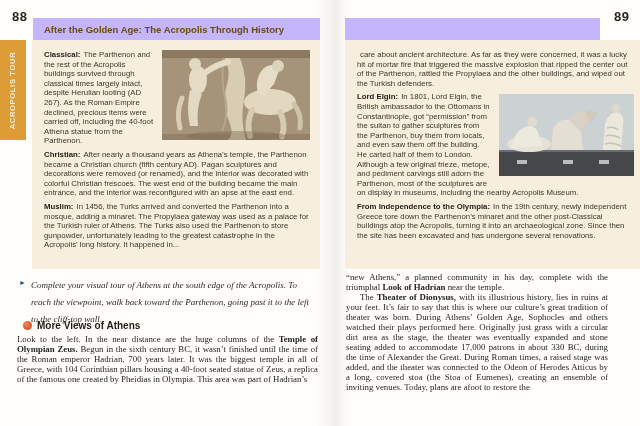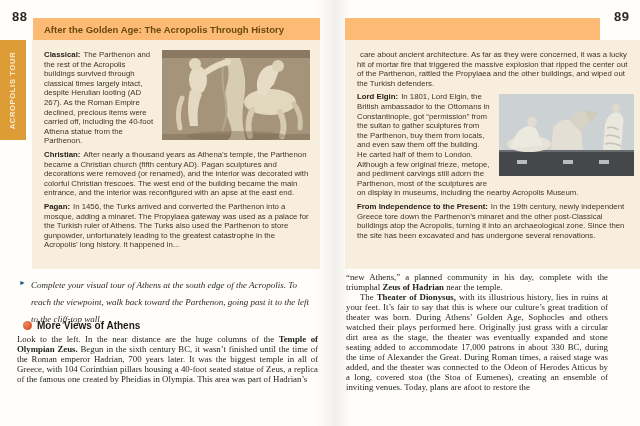--- a/index.html
+++ b/index.html
@@ -7,21 +7,21 @@
   html,body { width:640px; height:426px; }
   body { font-family:"Liberation Sans", sans-serif; background:#ffffff; }
   .spread { position:relative; width:640px; height:426px; background:#fffefb; overflow:hidden; }
   .gutter { position:absolute; left:316px; top:0; width:34px; height:426px;
     background:linear-gradient(90deg, rgba(0,0,0,0) 0%, rgba(110,100,85,0.07) 45%, rgba(110,100,85,0.10) 55%, rgba(0,0,0,0) 100%); }
 
   .pagenum { position:absolute; top:9px; font-size:13px; font-weight:bold; color:#2b2620; letter-spacing:0.4px; }
   .pagenum.left { left:12px; }
   .pagenum.right { left:614px; }
 
-  .headerbar { position:absolute; top:18px; height:22px; background:#fdba74; display:flex; align-items:center; }
+  .headerbar { position:absolute; top:18px; height:22px; background:#c4b5fd; display:flex; align-items:center; }
   .headerbar.left { left:33px; width:287px; padding-left:11px; }
   .headerbar.right { left:345px; width:255px; }
   .headerbar span { font-size:9.5px; font-weight:bold; color:#6a4a10; }
 
   .tab { position:absolute; top:40px; width:26px; height:100px; background:#dd9c36;
     display:flex; align-items:center; justify-content:center; overflow:visible; }
   .tab.left { left:0; }
   .tab.right { left:612px; }
   .tab span { color:#f8eedd; font-size:7.5px; font-weight:bold; letter-spacing:0.7px; white-space:nowrap; }
   .tab.left span { transform:rotate(-90deg); }
@@ -89,21 +89,21 @@
         <path d="M96 44 Q92 28 102 18 Q110 12 118 18 L112 34 Q106 40 104 46 Z" fill="#e7ddc7"></path>
         <circle cx="116" cy="16" r="6" fill="#ddd2ba"></circle>
         <path d="M90 60 Q84 74 88 86" stroke="#d6cab0" stroke-width="6" fill="none" stroke-linecap="round"></path>
         <path d="M118 62 Q124 74 120 86" stroke="#d6cab0" stroke-width="6" fill="none" stroke-linecap="round"></path>
         <path d="M132 54 Q140 64 138 78" stroke="#cfc3a8" stroke-width="5" fill="none" stroke-linecap="round"></path>
         <ellipse cx="74" cy="86" rx="50" ry="5" fill="#7e6d55" opacity="0.45"></ellipse>
       </svg>
     </div>
     <p><span class="lead">Classical:</span><span>The Parthenon and the rest of the Acropolis buildings survived through classical times largely intact, despite Herulian looting (AD 267). As the Roman Empire declined, precious items were carried off, including the 40-foot Athena statue from the Parthenon.</span></p>
     <p><span class="lead">Christian:</span><span>After nearly a thousand years as Athena’s temple, the Parthenon became a Christian church (fifth century AD). Pagan sculptures and decorations were removed (or renamed), and the interior was decorated with colorful Christian frescoes. The west end of the building became the main entrance, and the interior was reconfigured with an apse at the east end.</span></p>
-    <p><span class="lead">Pagan:</span><span>In 1456, the Turks arrived and converted the Parthenon into a mosque, adding a minaret. The Propylaea gateway was used as a palace for the Turkish ruler of Athens. The Turks also used the Parthenon to store gunpowder, unfortunately leading to the greatest catastrophe in the Acropolis’ long history. It happened in...</span></p>
+    <p><span class="lead">Muslim:</span><span>In 1456, the Turks arrived and converted the Parthenon into a mosque, adding a minaret. The Propylaea gateway was used as a palace for the Turkish ruler of Athens. The Turks also used the Parthenon to store gunpowder, unfortunately leading to the greatest catastrophe in the Acropolis’ long history. It happened in...</span></p>
   </div>
 
   <div class="instruction">
     <span class="arrow">►</span>
     <span class="itext">Complete your visual tour of Athens at the south edge of the Acropolis. To reach the viewpoint, walk back toward the Parthenon, going past it to the left to the cliff-top wall.</span>
   </div>
 
   <div class="section-head">
     <span class="view-icon"></span>
     <span class="txt">More Views of Athens</span>
@@ -136,20 +136,20 @@
         <circle cx="33" cy="28" r="5" fill="#e0dcd0"></circle>
         <path d="M52 56 L54 34 Q60 24 70 26 Q80 28 82 38 L84 56 Z" fill="#e3dfd4"></path>
         <path d="M70 26 Q76 16 86 18 Q92 20 90 28 L82 38 Z" fill="#d7d2c5"></path>
         <path d="M86 18 Q94 14 98 20 L92 28 Z" fill="#cfcaba"></path>
         <path d="M104 56 L106 30 Q110 18 118 18 Q126 20 124 32 L122 56 Z" fill="#eae7dc"></path>
         <path d="M108 34 Q114 32 120 36 M107 42 Q114 40 121 44 M106 50 Q114 48 122 52" stroke="#c6c1b2" stroke-width="1.5" fill="none"></path>
         <circle cx="117" cy="14" r="4" fill="#ddd9cc"></circle>
       </svg>
     </div>
     <p><span class="lead">Lord Elgin:</span><span>In 1801, Lord Elgin, the British ambassador to the Ottomans in Constantinople, got “permission” from the sultan to gather sculptures from the Parthenon, buy them from locals, and even saw them off the building. He carted half of them to London. Although a few original frieze, metope, and pediment carvings still adorn the Parthenon, most of the sculptures are on display in museums, including the nearby Acropolis Museum.</span></p>
-    <p><span class="lead">From Independence to the Present:</span><span>In the 19th century, newly independent Greece tore down the Parthenon’s minaret and the other post-Classical buildings atop the Acropolis, turning it into an archaeological zone. Since then the site has been excavated and has undergone several renovations.</span></p>
+    <p><span class="lead">From Independence to the Olympia:</span><span>In the 19th century, newly independent Greece tore down the Parthenon’s minaret and the other post-Classical buildings atop the Acropolis, turning it into an archaeological zone. Since then the site has been excavated and has undergone several renovations.</span></p>
   </div>
 
   <div class="bodytext body-right">
-    <p><span>“new Athens,” a planned community in his day, complete with the triumphal </span><span class="b">Zeus of Hadrian</span><span> near the temple.</span></p>
+    <p><span>“new Athens,” a planned community in his day, complete with the triumphal </span><span class="b">Look of Hadrian</span><span> near the temple.</span></p>
     <p class="indent"><span>The </span><span class="b">Theater of Dionysus,</span><span> with its illustrious history, lies in ruins at your feet. It’s fair to say that this is where our culture’s great tradition of theater was born. During Athens’ Golden Age, Sophocles and others watched their plays performed here. Originally just grass with a circular dirt area as the stage, the theater was eventually expanded and stone seating added to accommodate 17,000 patrons in about 330 BC, during the time of Alexander the Great. During Roman times, a raised stage was added, and the theater was connected to the Odeon of Herodes Atticus by a long, covered stoa (the Stoa of Eumenes), creating an ensemble of inviting venues. Today, plans are afoot to restore the</span></p>
   </div>
 </div>
 
 </body></html>

